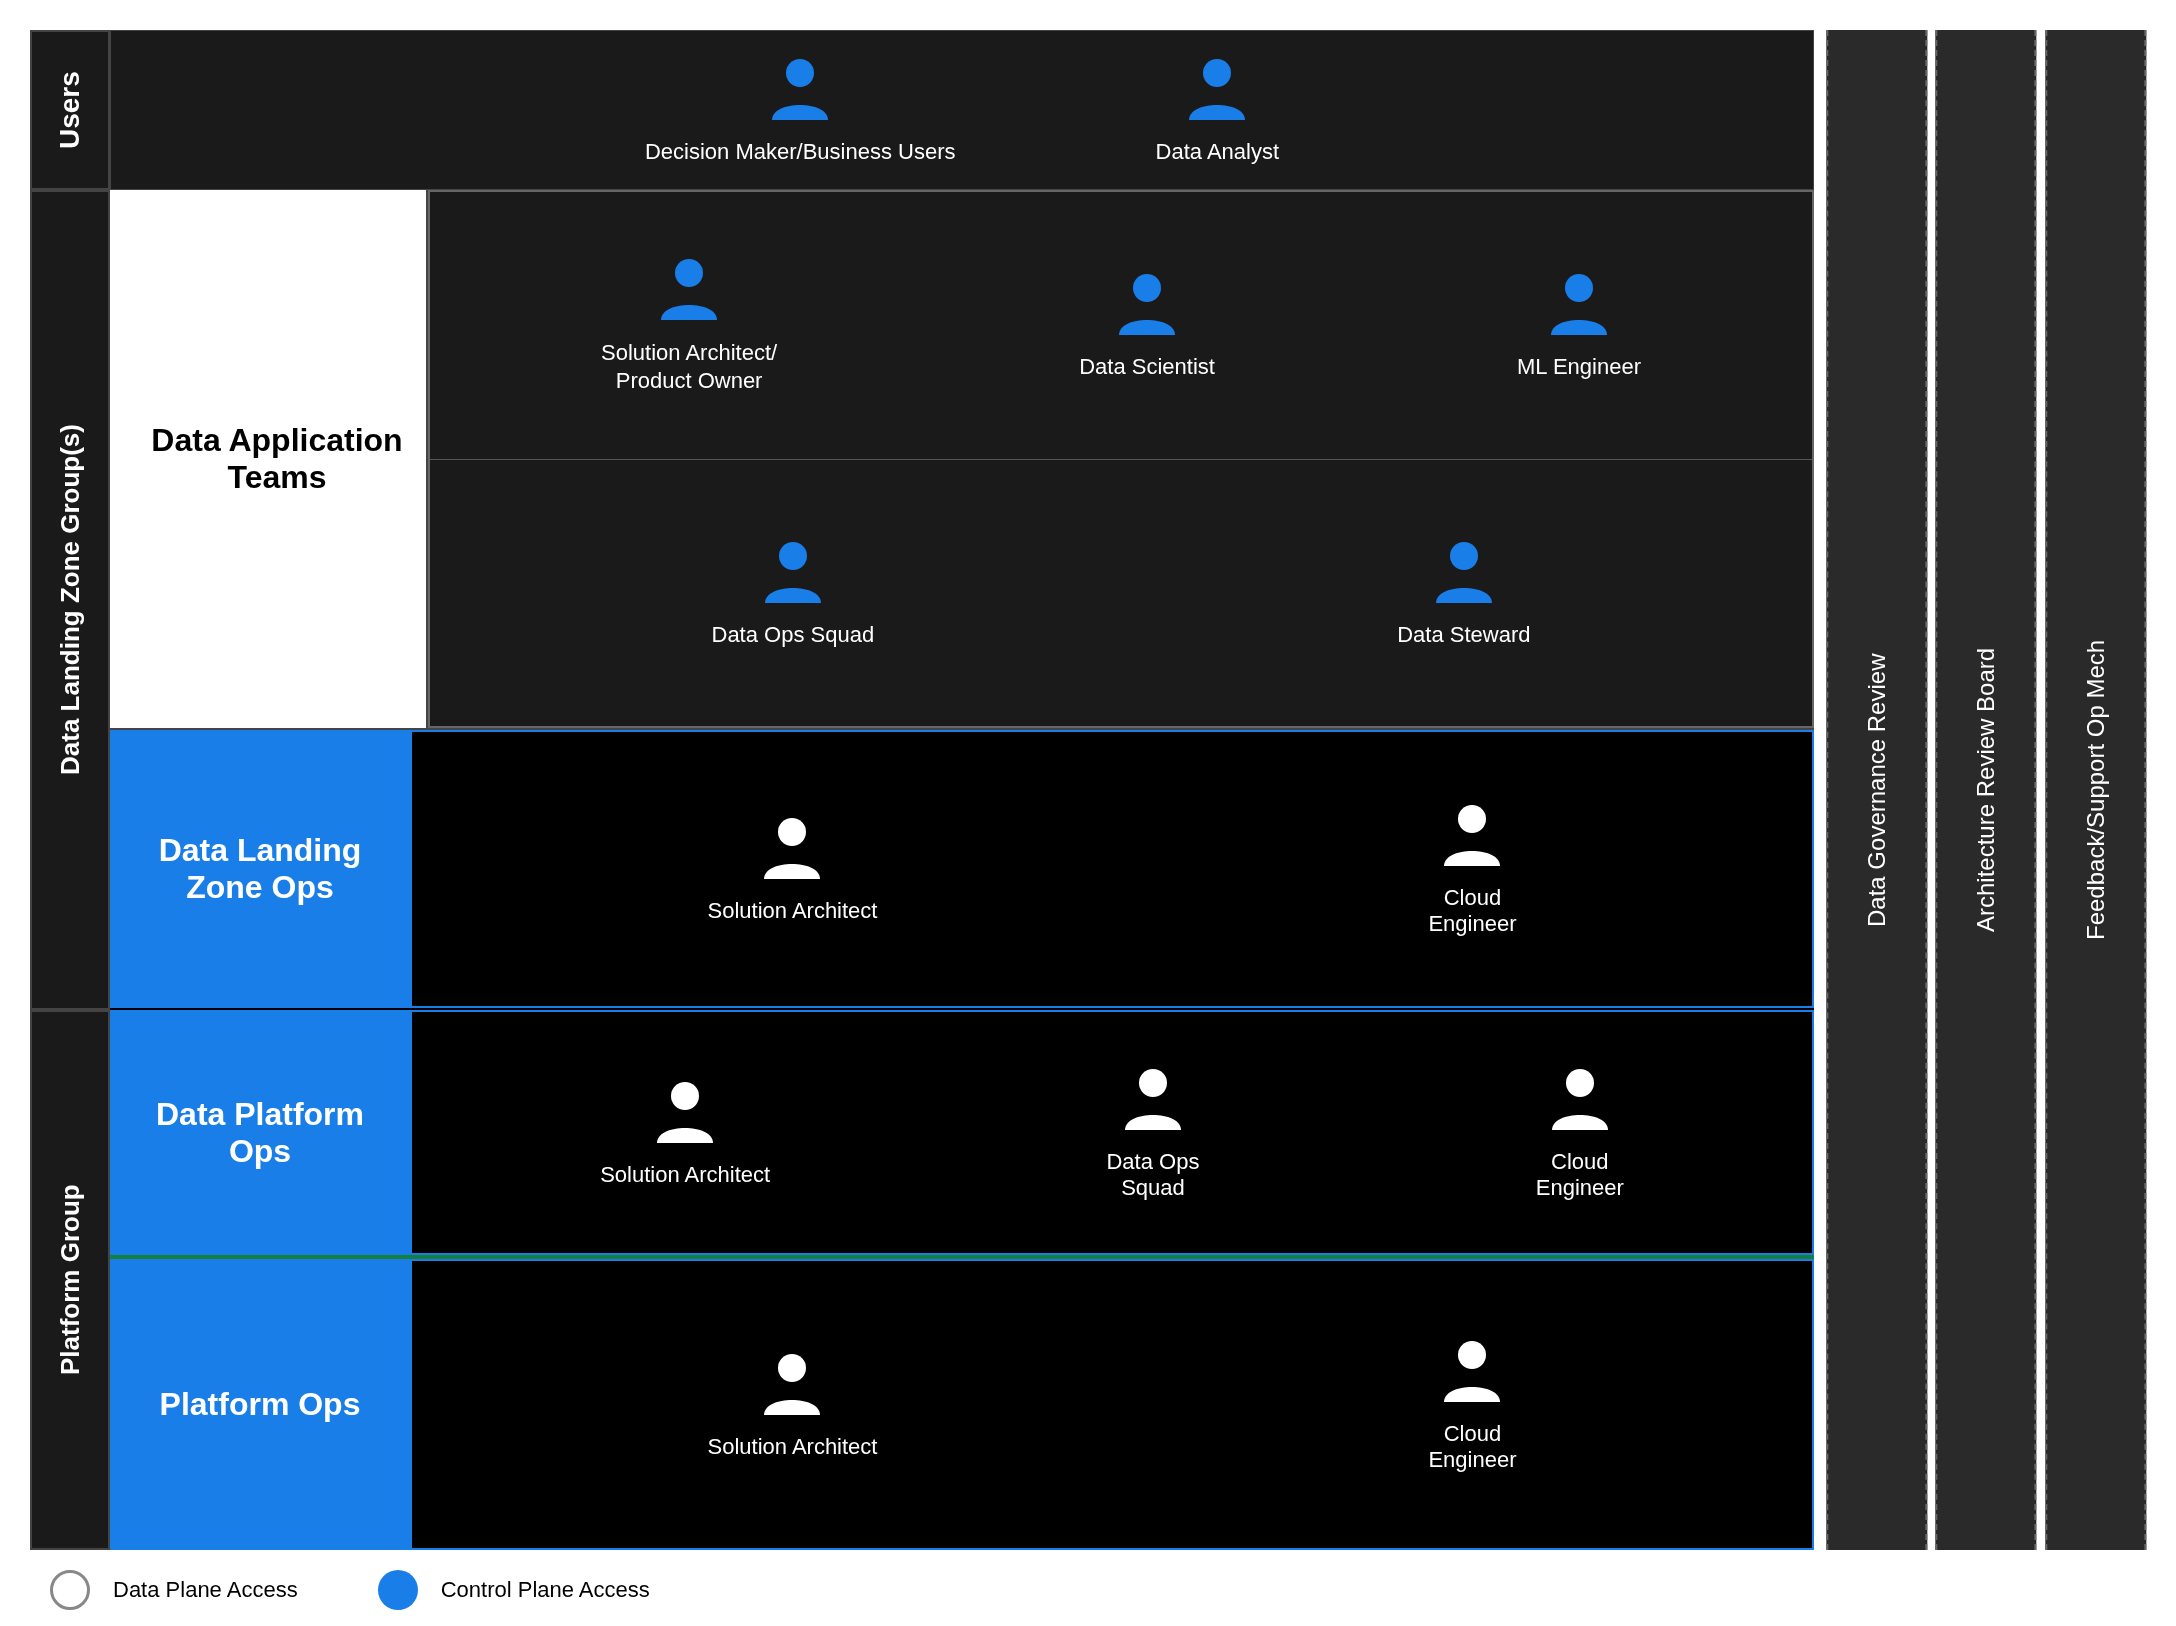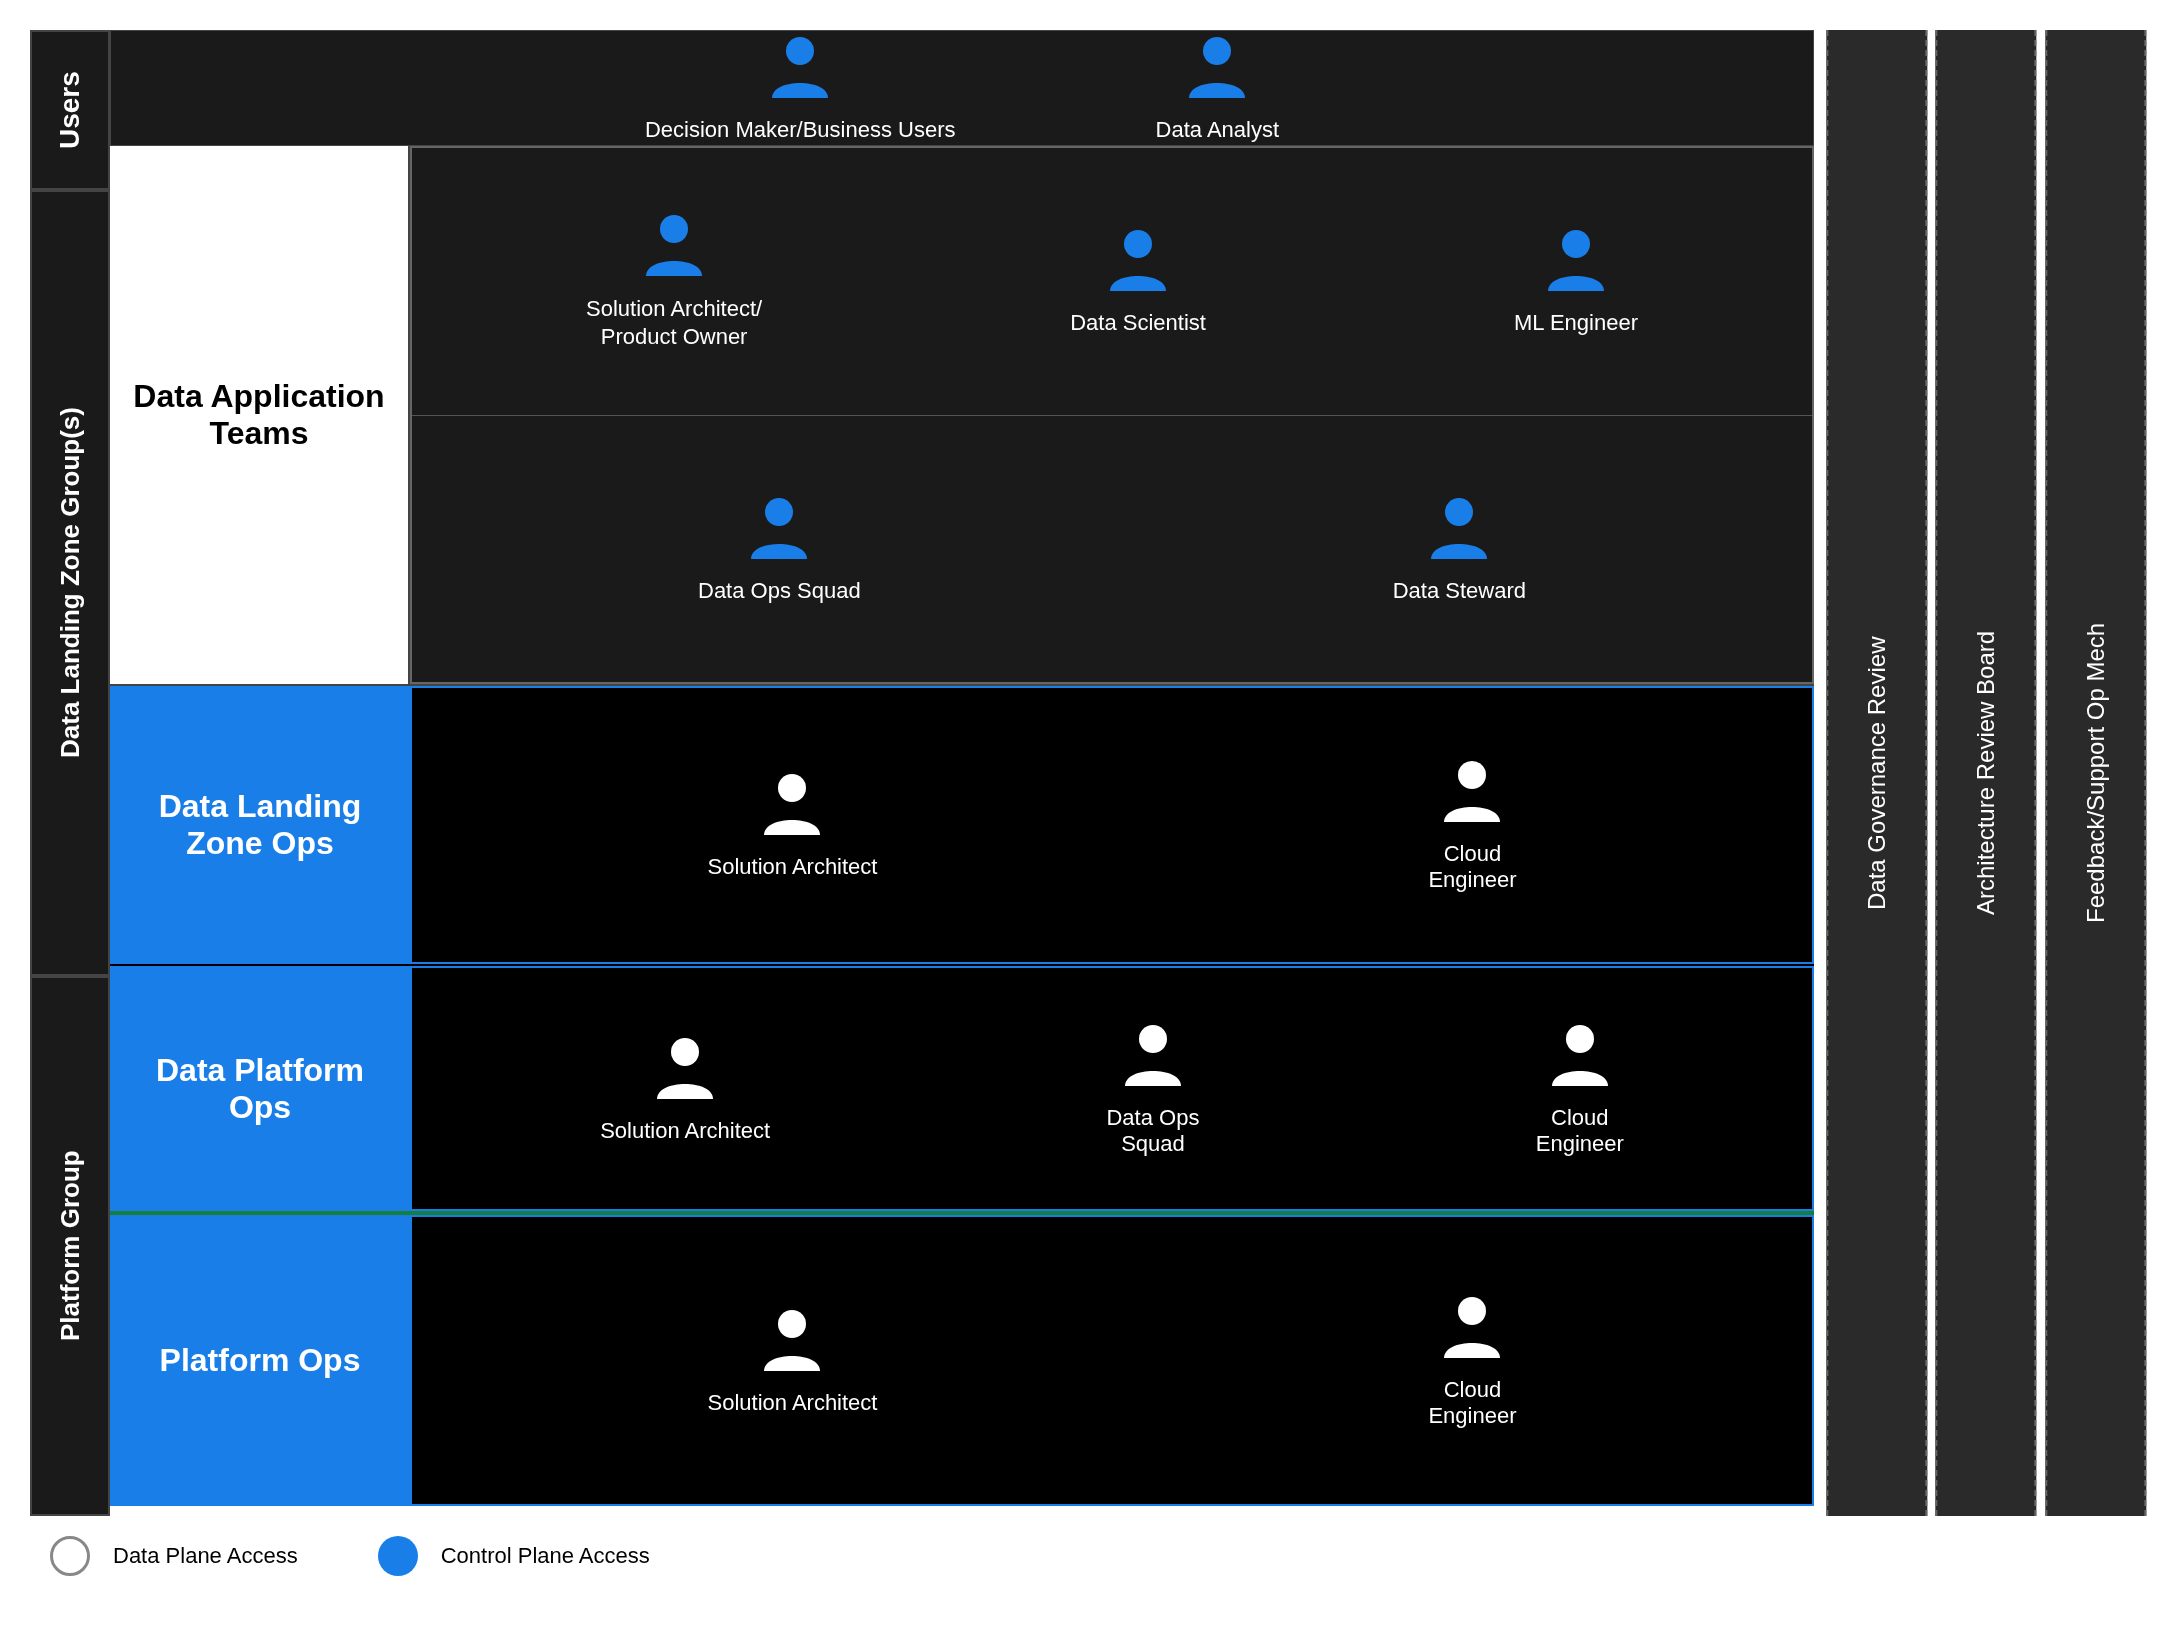--- a/index.html
+++ b/index.html
@@ -101,39 +101,39 @@
         <span>Data Landing Zone Group(s)</span>
       </div>
 
       <div style="height:540px; writing-mode:vertical-rl; transform:rotate(180deg); font-size:26px; font-weight:600; background:#1a1a1a; color:#fff; border:2px solid #444; display:flex; align-items:center; justify-content:center; text-align:center; padding:10px;">
         <span>Platform Group</span>
       </div>
     </div>
 
     <div style="flex:1; display:flex; flex-direction:column;">
 
-      <div style="height:116px; background:#1a1a1a; border:1px solid #444; display:flex; align-items:center; justify-content:center; gap:200px;">
+      <div style="height:160px; background:#1a1a1a; border:1px solid #444; display:flex; align-items:center; justify-content:center; gap:200px;">
         <div class="person-item">
           <svg class="person-icon" viewBox="0 0 60 70">
             <circle cx="30" cy="18" r="14" fill="#1a7ee8"></circle>
             <path d="M2 65 C2 45 58 45 58 65" fill="#1a7ee8"></path>
           </svg>
           <span style="font-size:22px; color:#fff; text-align:center;">Decision Maker/Business Users</span>
         </div>
         <div class="person-item">
           <svg class="person-icon" viewBox="0 0 60 70">
             <circle cx="30" cy="18" r="14" fill="#1a7ee8"></circle>
             <path d="M2 65 C2 45 58 45 58 65" fill="#1a7ee8"></path>
           </svg>
           <span style="font-size:22px; color:#fff; text-align:center;">Data Analyst</span>
         </div>
       </div>
 
       <div style="height:540px; display:flex; border-bottom:2px solid #444;">
-        <div style="width:300px; background:#fff; display:flex; align-items:center; justify-content:center; font-size:32px; font-weight:600; color:#000; border-right:2px solid #444; text-align:center; padding:20px;">
+        <div style="width:300px; background:#fff; display:flex; align-items:center; justify-content:center; font-size:32px; font-weight:600; color:#000; border-right:2px solid #444; text-align:center; padding:20px;margin-left:18px;">
           Data Application Teams
         </div>
         <div style="flex:1; background:#1a1a1a; display:flex; flex-direction:column; border:2px solid #666;">
 
           <div style="flex:1; display:flex; align-items:center; justify-content:space-around; border-bottom:1px solid #555; padding:20px;">
             <div class="person-item">
               <svg class="person-icon" viewBox="0 0 60 70">
                 <circle cx="30" cy="18" r="14" fill="#1a7ee8"></circle>
                 <path d="M2 65 C2 45 58 45 58 65" fill="#1a7ee8"></path>
               </svg>

